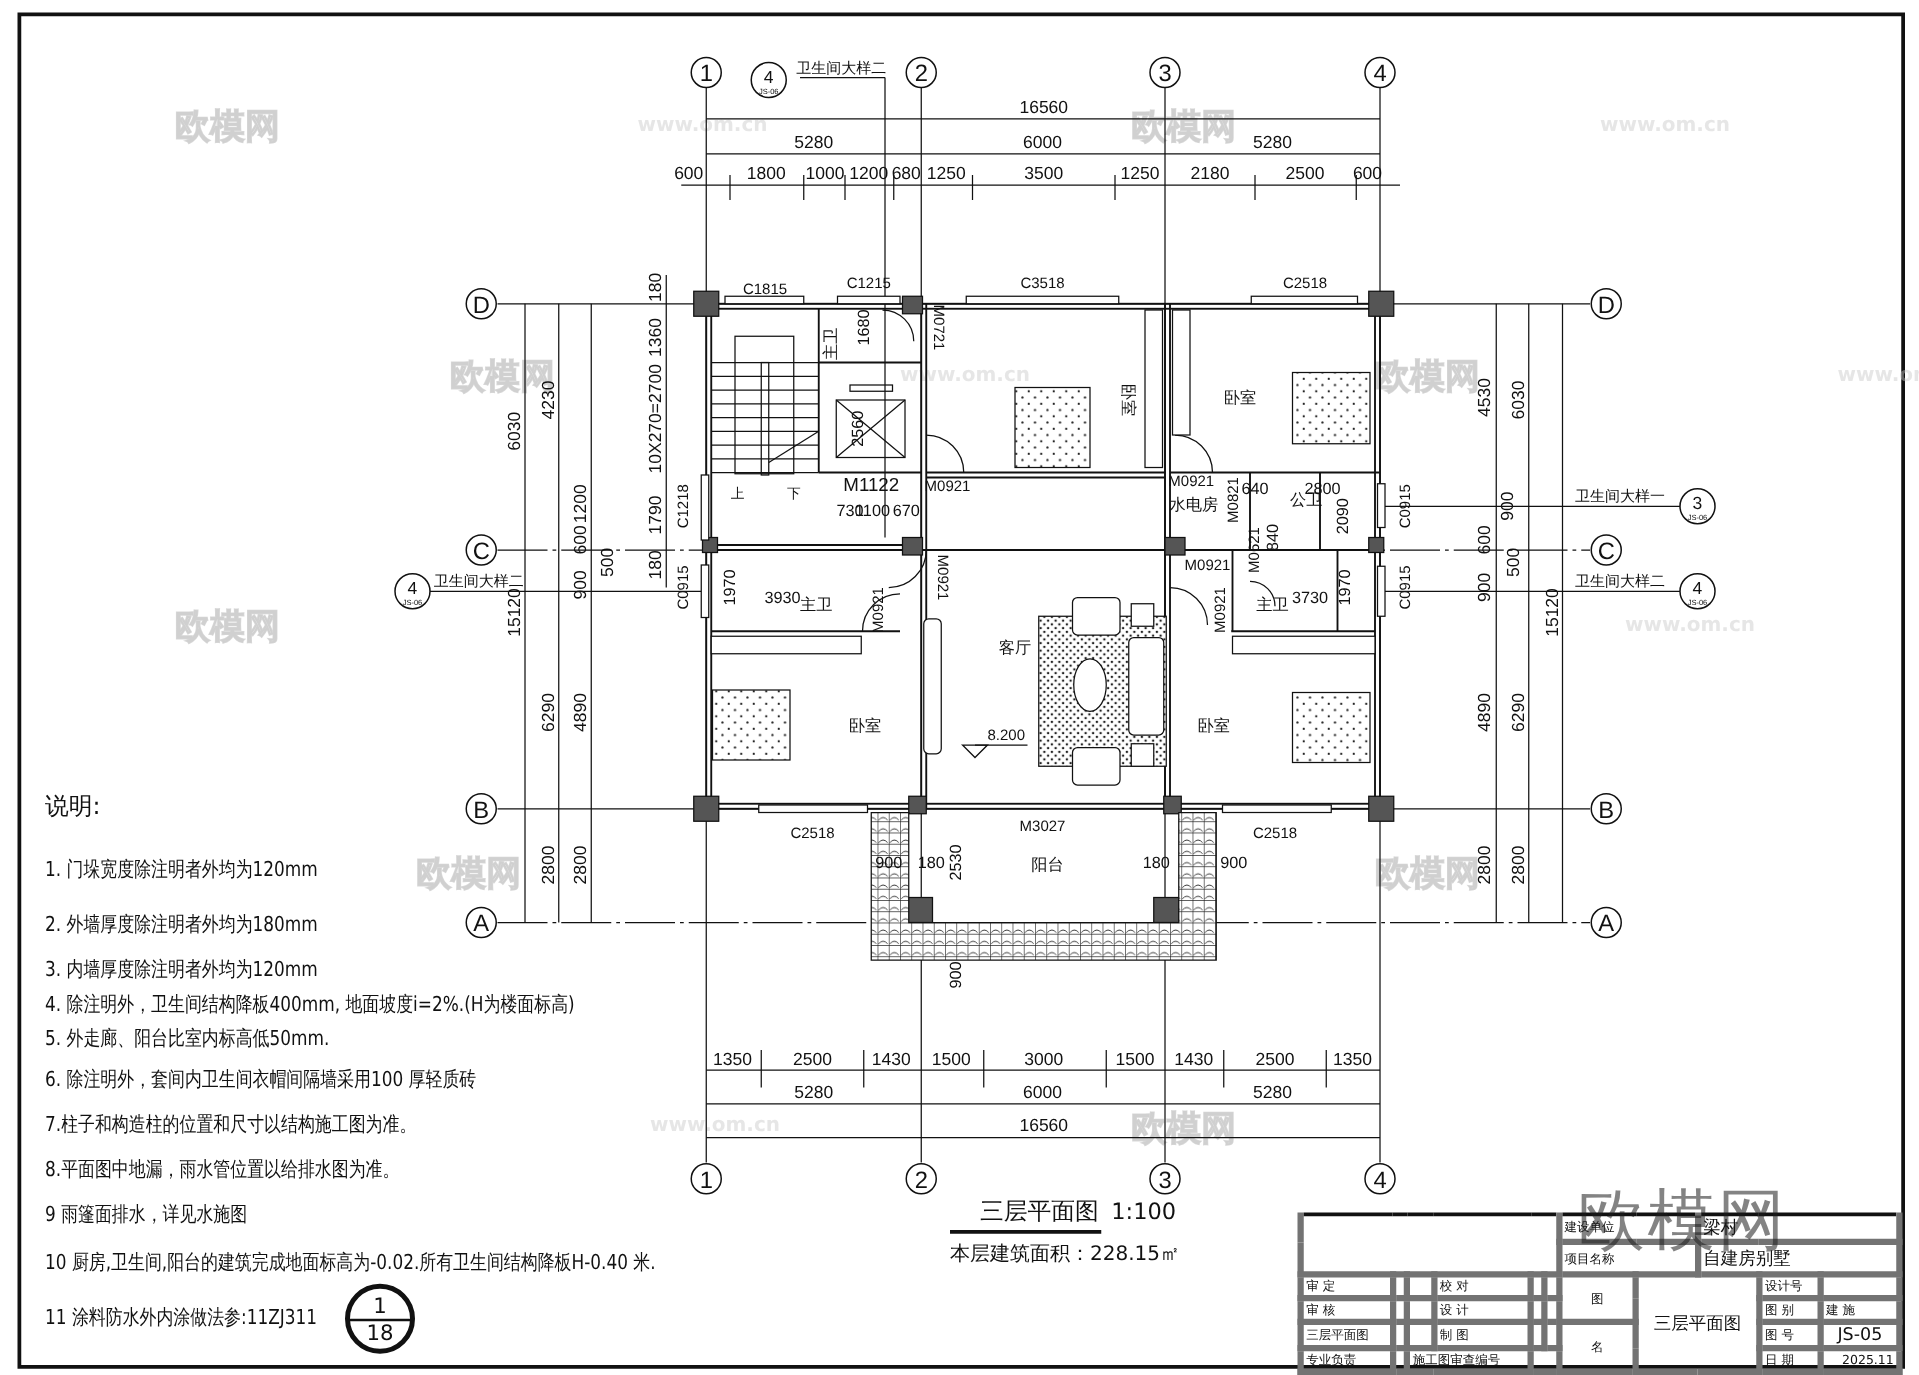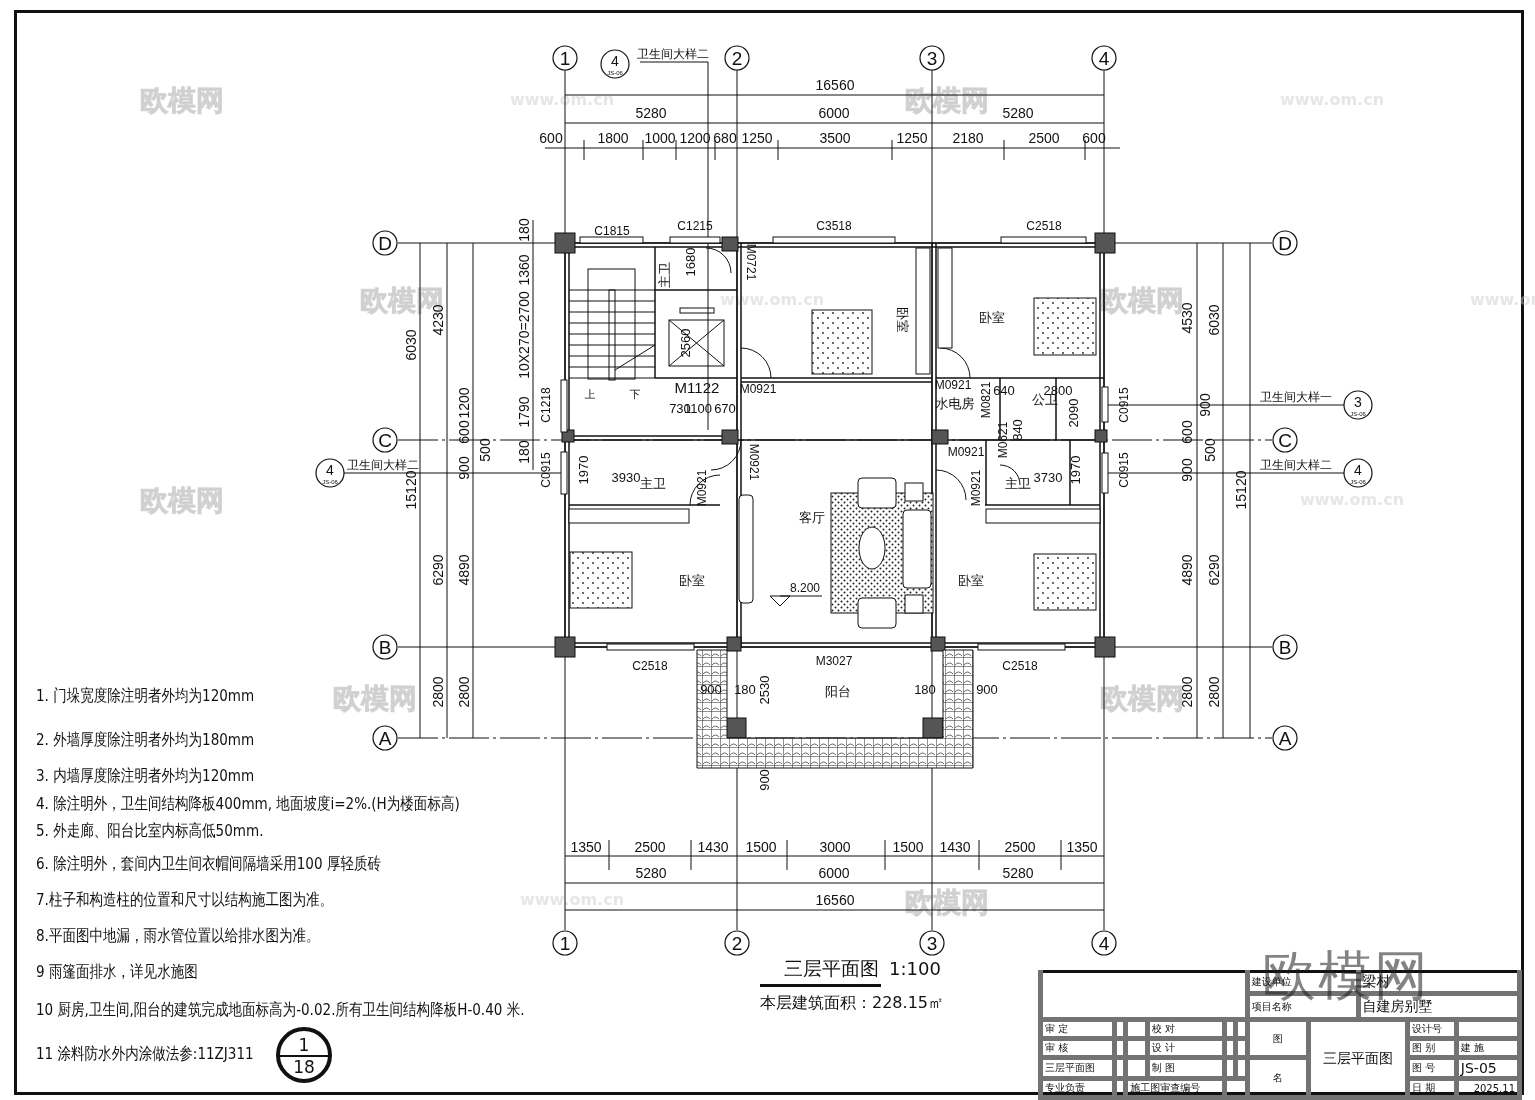--- a/index.html
+++ b/index.html
@@ -421,20 +421,21 @@
       <text x="987" y="694">900</text>
       <text transform="translate(769,780) rotate(-90)">900</text>
       <text x="680" y="413">730</text>
       <text x="698" y="413">1100</text>
       <text x="725" y="413">670</text>
       <text x="805" y="592" font-size="12">8.200</text>
     </g>
   </svg>
 
   <div class="notes">
+    <div class="title">说明:</div>
     <div class="n" style="top:52px">1. 门垛宽度除注明者外均为120mm</div>
     <div class="n" style="top:96px">2. 外墙厚度除注明者外均为180mm</div>
     <div class="n" style="top:132px">3. 内墙厚度除注明者外均为120mm</div>
     <div class="n" style="top:160px">4. 除注明外，卫生间结构降板400mm, 地面坡度i=2%.(H为楼面标高)</div>
     <div class="n" style="top:187px">5. 外走廊、阳台比室内标高低50mm.</div>
     <div class="n" style="top:220px">6. 除注明外，套间内卫生间衣帽间隔墙采用100 厚轻质砖</div>
     <div class="n" style="top:256px">7.柱子和构造柱的位置和尺寸以结构施工图为准。</div>
     <div class="n" style="top:292px">8.平面图中地漏，雨水管位置以给排水图为准。</div>
     <div class="n" style="top:328px">9  雨篷面排水，详见水施图</div>
     <div class="n" style="top:366px">10 厨房,卫生间,阳台的建筑完成地面标高为-0.02.所有卫生间结构降板H-0.40 米.</div>
@@ -486,21 +487,21 @@
         </tr>
     <tr>
           <td>三层平面图</td>
           <td></td>
           <td></td>
           <td>制 图</td>
           <td></td>
           <td></td>
           <td rowspan="2" style="text-align:center">名</td>
           <td>图  号</td>
-          <td class="big" style="">JS-05</td>
+          <td class="big" style="text-align:center">JS-05</td>
         </tr>
     <tr>
           <td>专业负责</td>
           <td></td>
           <td colspan="2">施工图审查编号</td>
           <td colspan="2"></td>
           <td>日  期</td>
           <td style="text-align:right">2025.11</td>
         </tr>
   </tbody>

